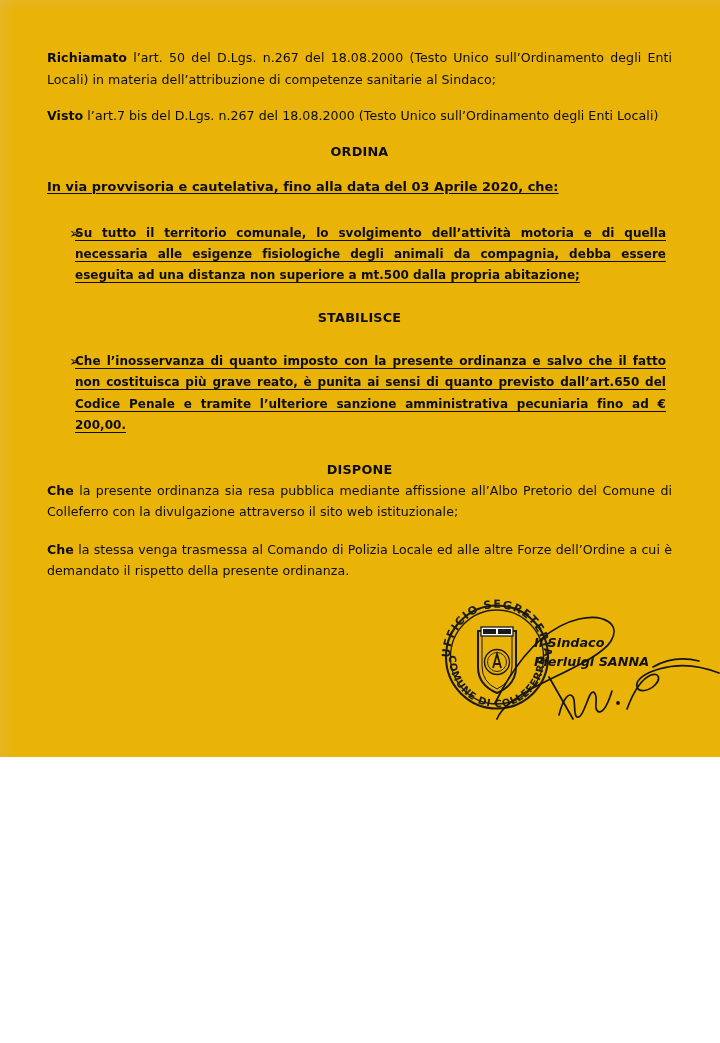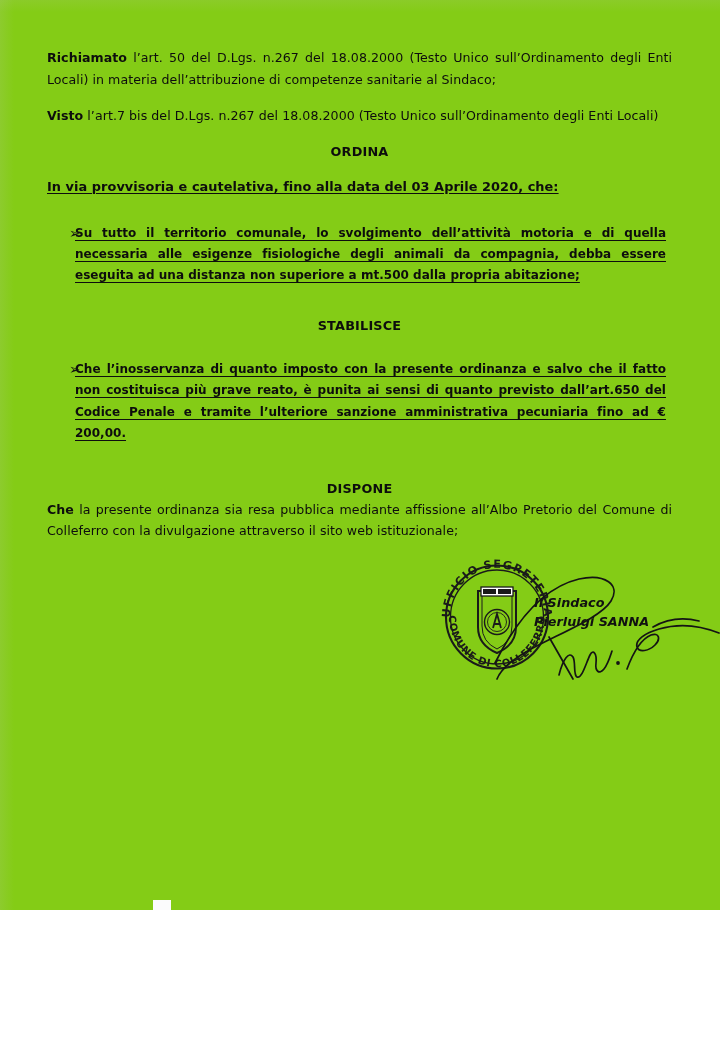--- a/index.html
+++ b/index.html
@@ -4,22 +4,22 @@
 <title>Ordinanza</title>
 <style>
   html, body {
     margin: 0;
     padding: 0;
     background: #ffffff;
   }
   .page {
     position: relative;
     width: 720px;
-    height: 910px;
-    background: #84cc16;
+    height: 757px;
+    background: #eab308;
     overflow: hidden;
     font-family: "DejaVu Sans", sans-serif;
     color: #0d0d0d;
   }
   .page::before {
     content: "";
     position: absolute;
     inset: 0;
     background:
       linear-gradient(to right, rgba(200,200,205,0.13) 0px, rgba(255,255,255,0) 14px),
@@ -49,22 +49,22 @@
   
   .heading {
     text-align: center;
     font-weight: bold;
     font-size: 12.8px;
     line-height: 20px;
     margin: 0;
     letter-spacing: 0.2px;
   }
   .heading-ordina   { margin-top: 15px; }
-  .heading-stabilisce { margin-top: 30px; }
-  .heading-dispone  { margin-top: 35px; }
+  .heading-stabilisce { margin-top: 22px; }
+  .heading-dispone  { margin-top: 24px; }
 
   
   .subheading {
     font-weight: bold;
     font-size: 12.9px;
     line-height: 21px;
     text-decoration: underline;
     text-underline-offset: 2px;
     margin: 14px 0 0 0;
     letter-spacing: 0.05px;
@@ -180,20 +180,21 @@
 
     <div class="bullet bullet-2">
       <span class="bullet-marker">➢</span>
       <span class="bullet-text">Che l’inosservanza di quanto imposto con la presente ordinanza e salvo che il fatto non costituisca più grave reato, è punita ai sensi di quanto previsto dall’art.650 del Codice Penale e tramite l’ulteriore sanzione amministrativa pecuniaria fino ad € 200,00.</span>
     </div>
 
     <p class="heading heading-dispone">DISPONE</p>
 
     <p class="para closing"><b>Che</b><span> la presente ordinanza sia resa pubblica mediante affissione all’Albo Pretorio del Comune di Colleferro con la divulgazione attraverso il sito web istituzionale;</span></p>
 
+    <p class="para closing2"><b>Che</b><span> la stessa venga trasmessa al Comando di Polizia Locale ed alle altre Forze dell’Ordine a cui è demandato il rispetto della presente ordinanza.</span></p>
 
     <div class="sig-zone">
 
       <div class="sig-names">
         <div>Il Sindaco</div>
         <div>Pierluigi SANNA</div>
       </div>
 
       <svg class="stamp" viewBox="0 0 120 112" xmlns="http://www.w3.org/2000/svg" aria-hidden="true">
         <defs>

